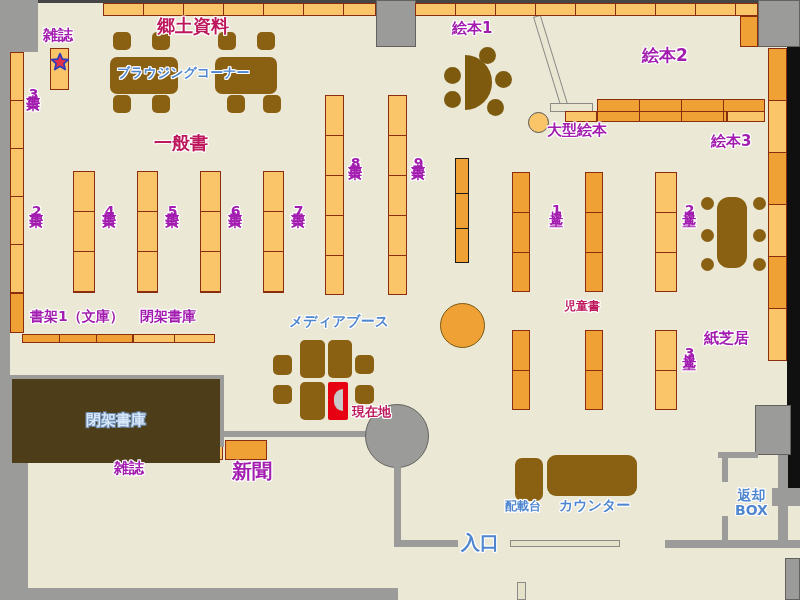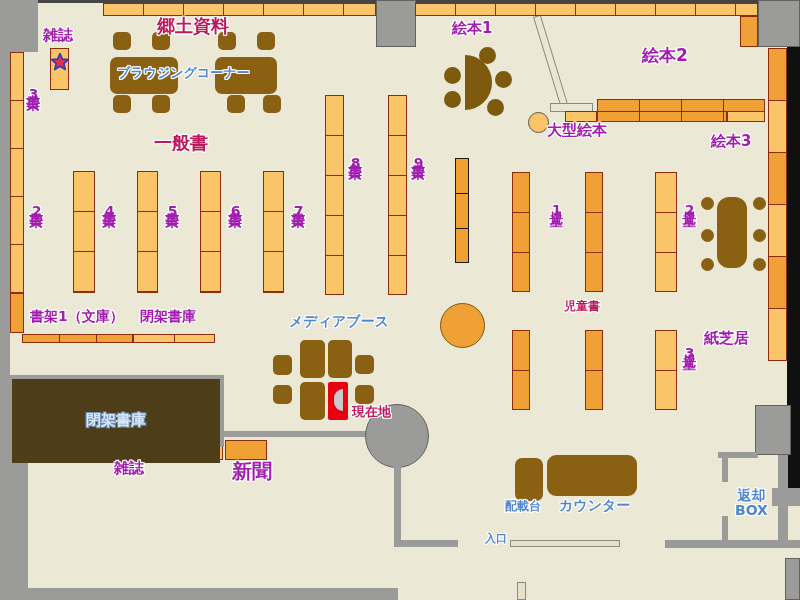--- a/index.html
+++ b/index.html
@@ -192,14 +192,14 @@
   <div class="lbl green" style="left:704px;top:331px;font-size:15px">紙芝居</div>
   <div class="lbl green vert" style="left:682px;top:343px;font-size:14px">児童3</div>
   <div class="lbl green" style="left:114px;top:461px;font-size:15px">雑誌</div>
   <div class="lbl green" style="left:232px;top:461px;font-size:20px">新聞</div>
   <div class="lbl blue" style="left:505px;top:500px;font-size:12px">配載台</div>
   <div class="lbl blue" style="left:559px;top:498px;font-size:14px">カウンター</div>
   <div class="lbl blue rbx" style="left:735px;top:488px;font-size:14px">
     <span>返却</span><br>
     <span>BOX</span>
   </div>
-  <div class="lbl blue" style="left:485px;top:533px;font-size:11px">入口</div>
+  <div class="lbl blue" style="left:461px;top:533px;font-size:19px">入口</div>
 </div>
 
 </body></html>

